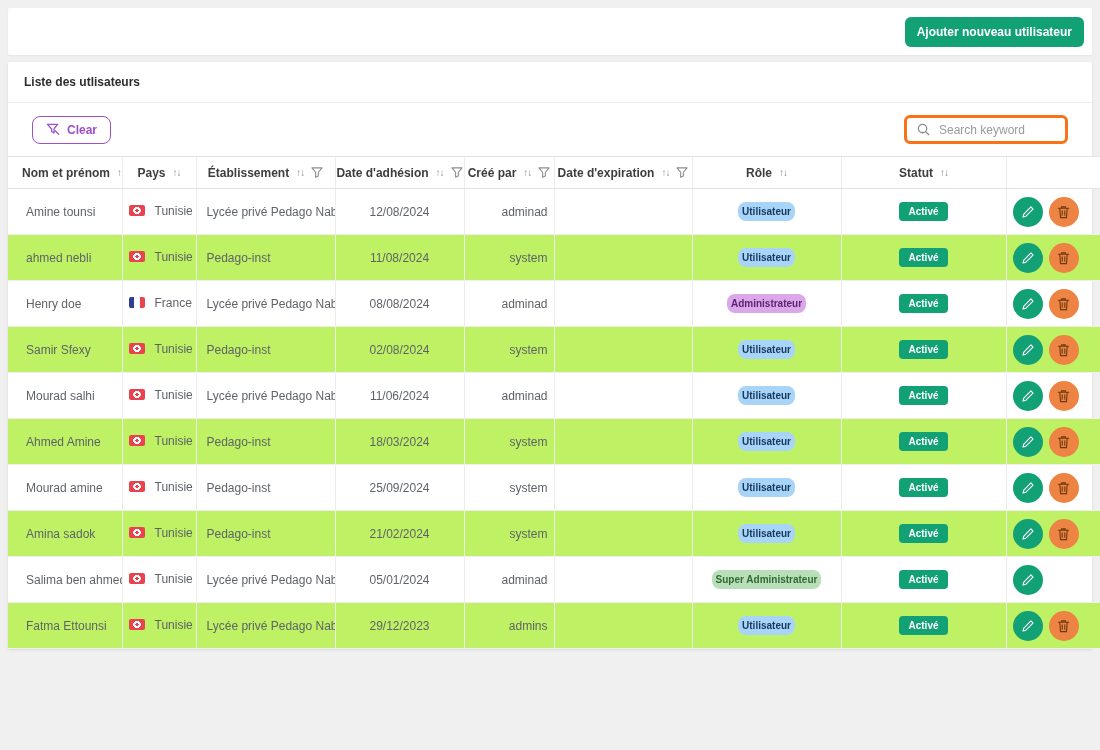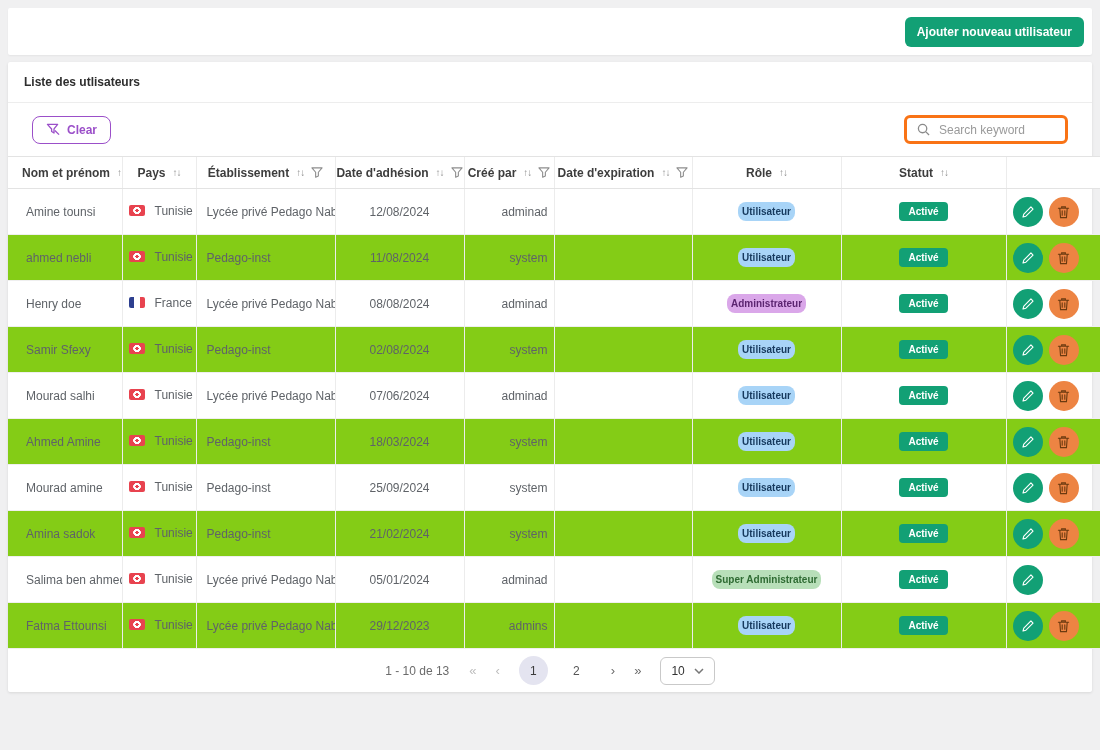--- a/index.html
+++ b/index.html
@@ -29,21 +29,21 @@
   .search-box input::placeholder{color:#9a9a9a;}
 
   table{width:100%;border-collapse:collapse;table-layout:fixed;}
   th,td{overflow:hidden;}
   th + th, td + td{border-left:1px solid #ececec;}
   thead th{height:32px;font-size:12px;font-weight:bold;color:#3d3d3d;
     border-top:1px solid #e3e3e3;border-bottom:1px solid #e3e3e3;background:#fff;padding:0 4px;}
   .th-inner{display:flex;align-items:center;justify-content:center;gap:7px;white-space:nowrap;}
   .col-0 .th-inner{justify-content:flex-start;padding-left:10px;}
   tbody td{height:46px;font-size:12px;color:#5f6368;border-bottom:1px solid #efefef;padding:0 6px;white-space:nowrap;}
-  tbody tr.row-alt{background:#84cc16;}
+  tbody tr.row-alt{background:#bef264;}
   .col-0{width:114px;text-align:left;}
   .col-1{width:74px;text-align:left;}
   .col-2{width:139px;text-align:left;}
   .col-3{width:129px;text-align:center;}
   .col-4{width:90px;text-align:right;}
   .col-5{width:138px;text-align:center;}
   .col-6{width:149px;text-align:center;}
   .col-7{width:165px;text-align:center;}
   .col-8{width:95px;text-align:left;}
   td.col-0,td.col-4{padding-left:18px;}
@@ -350,21 +350,21 @@
 
   <tr>
     <td class="col-0">Mourad salhi</td>
     <td class="col-1">
       <span class="country">
         <span class="flag flag-tn"></span>
         <span>Tunisie</span>
       </span>
     </td>
     <td class="col-2">Lycée privé Pedago Nabeul</td>
-    <td class="col-3">07/06/2024</td>
+    <td class="col-3">11/06/2024</td>
     <td class="col-4">adminad</td>
     <td class="col-5"></td>
     <td class="col-6">
       <span class="badge role-user">Utilisateur</span>
     </td>
     <td class="col-7">
       <span class="status-badge">Activé</span>
     </td>
     <td class="col-8">
       <button class="action-btn edit-btn">
@@ -553,32 +553,13 @@
           <svg width="13" height="14" viewBox="0 0 14 15" fill="none" stroke="#6b3a10" stroke-width="1.2" stroke-linecap="round">
             <path d="M1.5 3.5h11M5 3.5V2h4v1.5M3 3.5l.8 10h6.4l.8-10M5.6 6.3v4.6M8.4 6.3v4.6"></path>
           </svg>
         </span>
       </button>
     </td>
   </tr>
 </tbody>
   </table>
 
-  <div class="pagination">
-    <span class="page-range">1 - 10 de 13</span>
-    <span class="pg-arrow pg-disabled">«</span>
-    <span class="pg-arrow pg-disabled">‹</span>
-    <span style="display:inline-flex;gap:14px;align-items:center;">
-        <span class="page-num active">1</span>
-        <span class="page-num">2</span>
-      </span>
-    <span class="pg-arrow pg-enabled">›</span>
-    <span class="pg-arrow pg-enabled">»</span>
-    <span class="page-size">
-      <span>10</span>
-      <span style="display:inline-flex;">
-        <svg width="10" height="6" viewBox="0 0 10 6" fill="none" stroke="#777" stroke-width="1.5">
-          <path d="M1 1l4 4 4-4"></path>
-        </svg>
-      </span>
-    </span>
-  </div>
 </div>
 
 </body></html>

